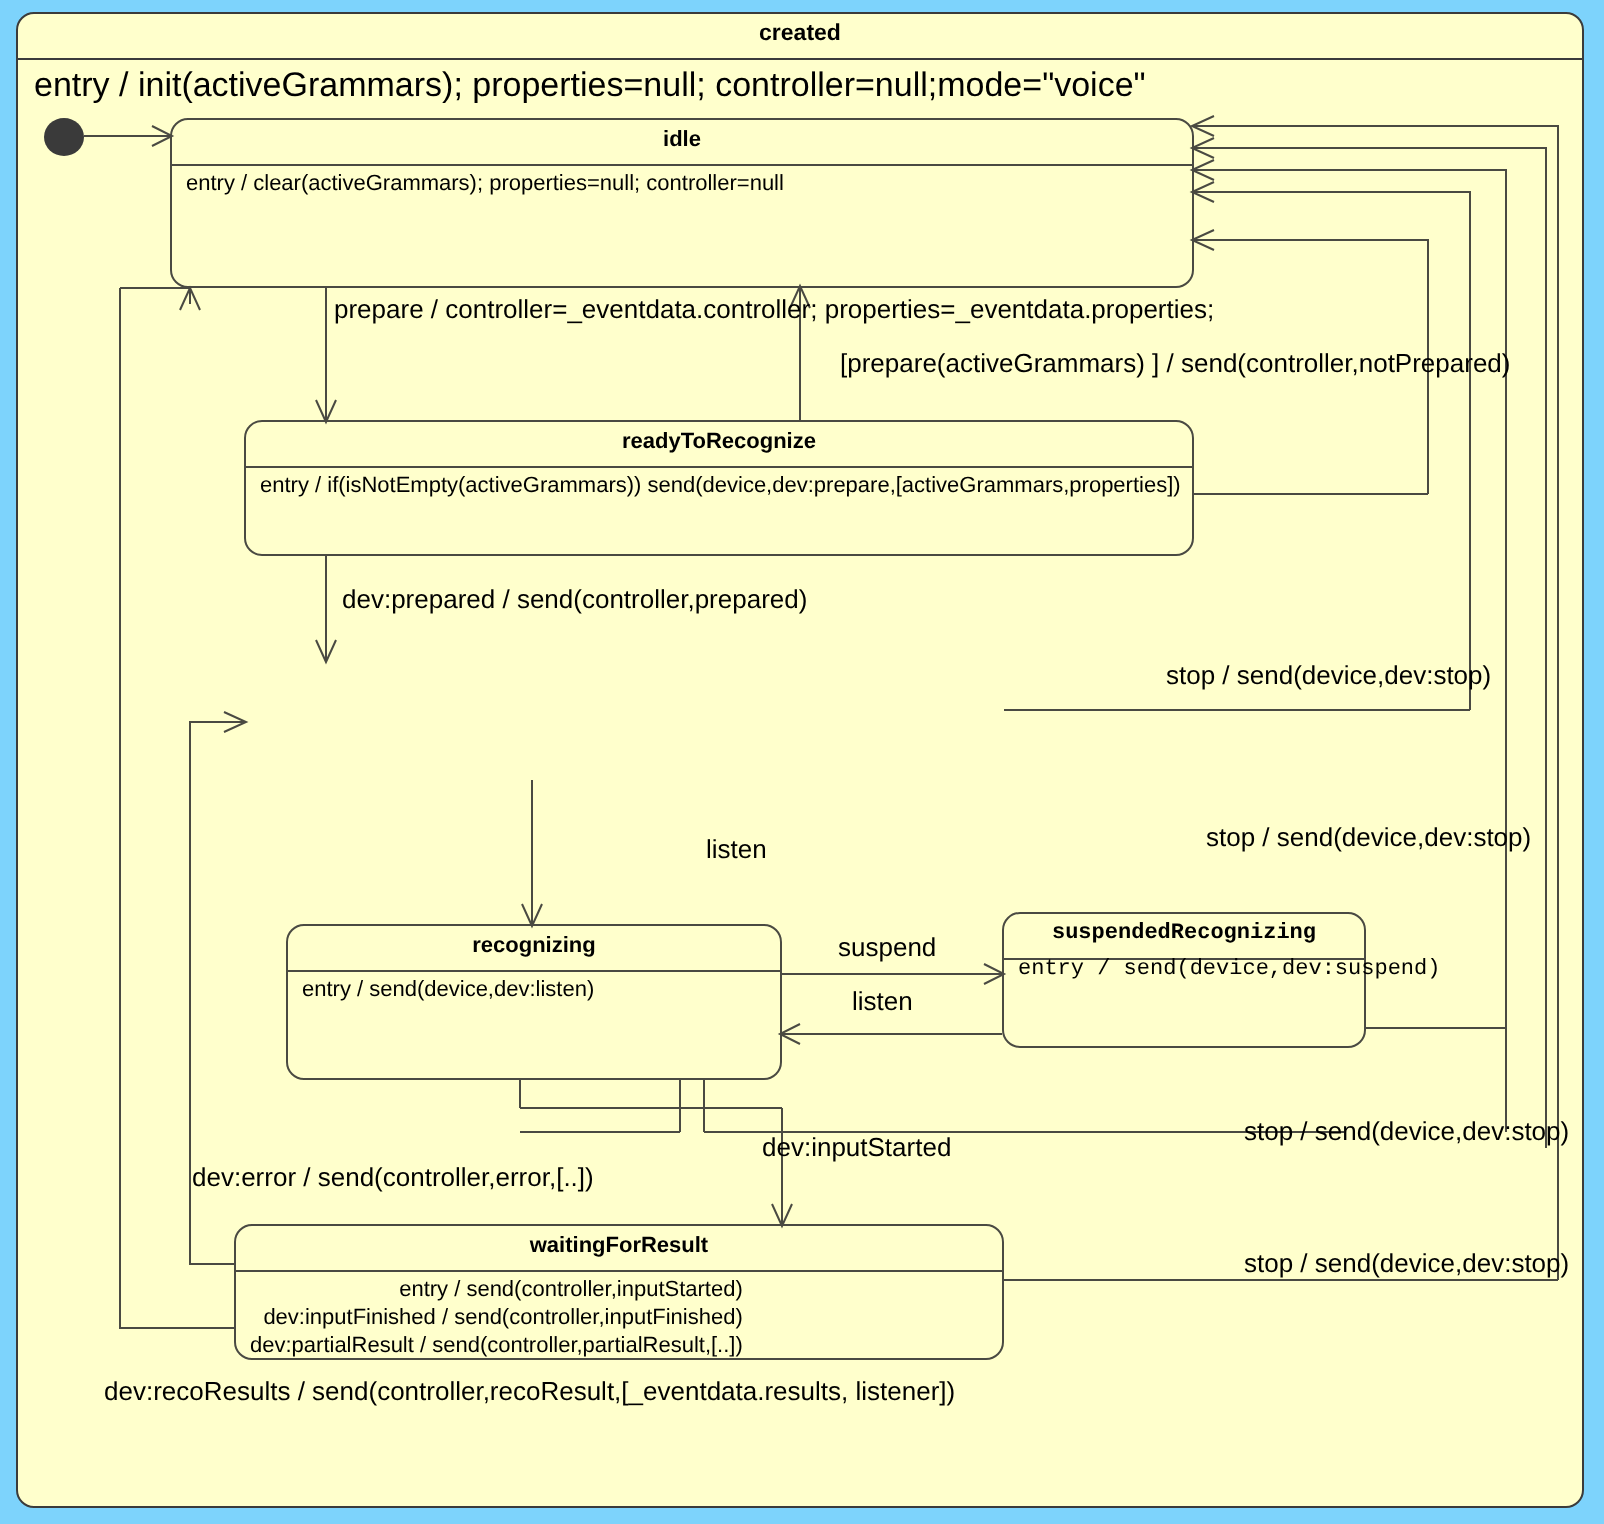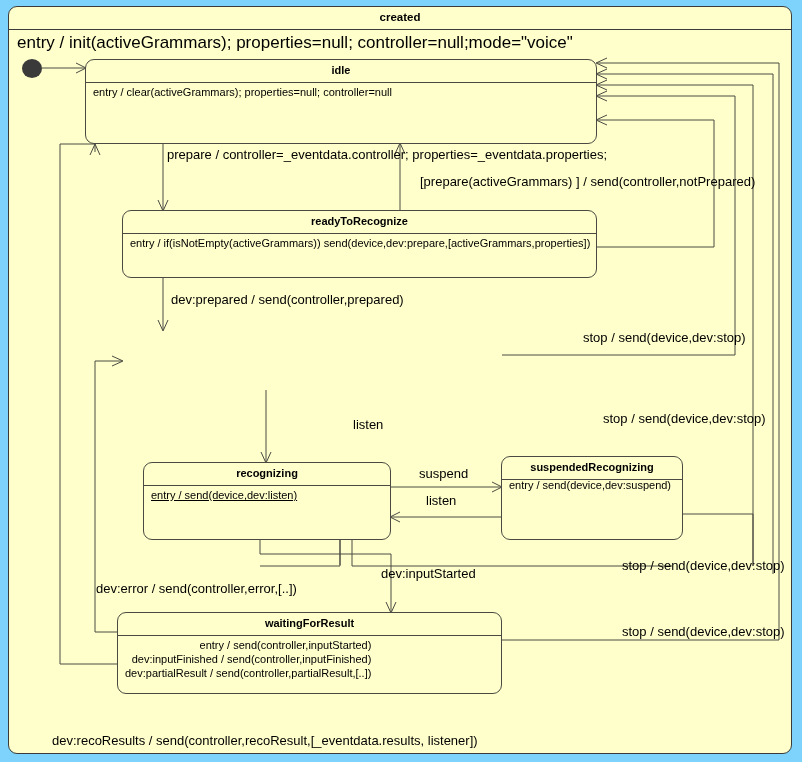--- a/index.html
+++ b/index.html
@@ -155,34 +155,34 @@
     <div class="state-divider" style="top:22px;"></div>
     <div class="state-body" style="top:25px;">
       <div>entry / if(isNotEmpty(activeGrammars)) send(device,dev:prepare,[activeGrammars,properties])</div>
     </div>
   </div>
 
 
   <div class="state" style="left:143px; top:462px; width:248px; height:78px;">
     <div class="state-name">recognizing</div>
     <div class="state-divider" style="top:22px;"></div>
-    <div class="state-body" style="top:25px;text-decoration:underline;">
+    <div class="state-body" style="top:25px;">
       <div>entry / send(device,dev:listen)</div>
     </div>
   </div>
 
-  <div class="state" style="left:501px; top:456px; width:182px; height:84px;">
+  <div class="state" style="left:501px; top:456px; width:182px; height:68px;font-family:Liberation Mono, monospace;">
     <div class="state-name">suspendedRecognizing</div>
     <div class="state-divider" style="top:22px;"></div>
     <div class="state-body" style="top:21px;text-align:center;">
       <div>entry / send(device,dev:suspend)</div>
     </div>
   </div>
 
-  <div class="state" style="left:117px; top:612px; width:385px; height:82px;">
+  <div class="state" style="left:117px; top:612px; width:385px; height:68px;">
     <div class="state-name">waitingForResult</div>
     <div class="state-divider" style="top:22px;"></div>
     <div class="state-body" style="top:25px;text-align:right;">
       <div>entry / send(controller,inputStarted)</div>
       <div>dev:inputFinished / send(controller,inputFinished)</div>
       <div>dev:partialResult / send(controller,partialResult,[..])</div>
     </div>
   </div>
 
   <svg id="wires" viewBox="0 0 802 762">
@@ -257,15 +257,15 @@
   <div class="tlabel" style="left:171px; top:292px;">dev:prepared / send(controller,prepared)</div>
   <div class="tlabel" style="left:583px; top:330px;">stop / send(device,dev:stop)</div>
   <div class="tlabel" style="left:353px; top:417px;">listen</div>
   <div class="tlabel" style="left:419px; top:466px;">suspend</div>
   <div class="tlabel" style="left:426px; top:493px;">listen</div>
   <div class="tlabel" style="left:603px; top:411px;">stop / send(device,dev:stop)</div>
   <div class="tlabel" style="left:622px; top:558px;">stop / send(device,dev:stop)</div>
   <div class="tlabel" style="left:622px; top:624px;">stop / send(device,dev:stop)</div>
   <div class="tlabel" style="left:96px; top:581px;">dev:error / send(controller,error,[..])</div>
   <div class="tlabel" style="left:381px; top:566px;">dev:inputStarted</div>
-  <div class="tlabel" style="left:52px; top:688px;margin-top:45px;">dev:recoResults / send(controller,recoResult,[_eventdata.results, listener])</div>
+  <div class="tlabel" style="left:52px; top:688px;">dev:recoResults / send(controller,recoResult,[_eventdata.results, listener])</div>
 
 </div>
 
 </body></html>

